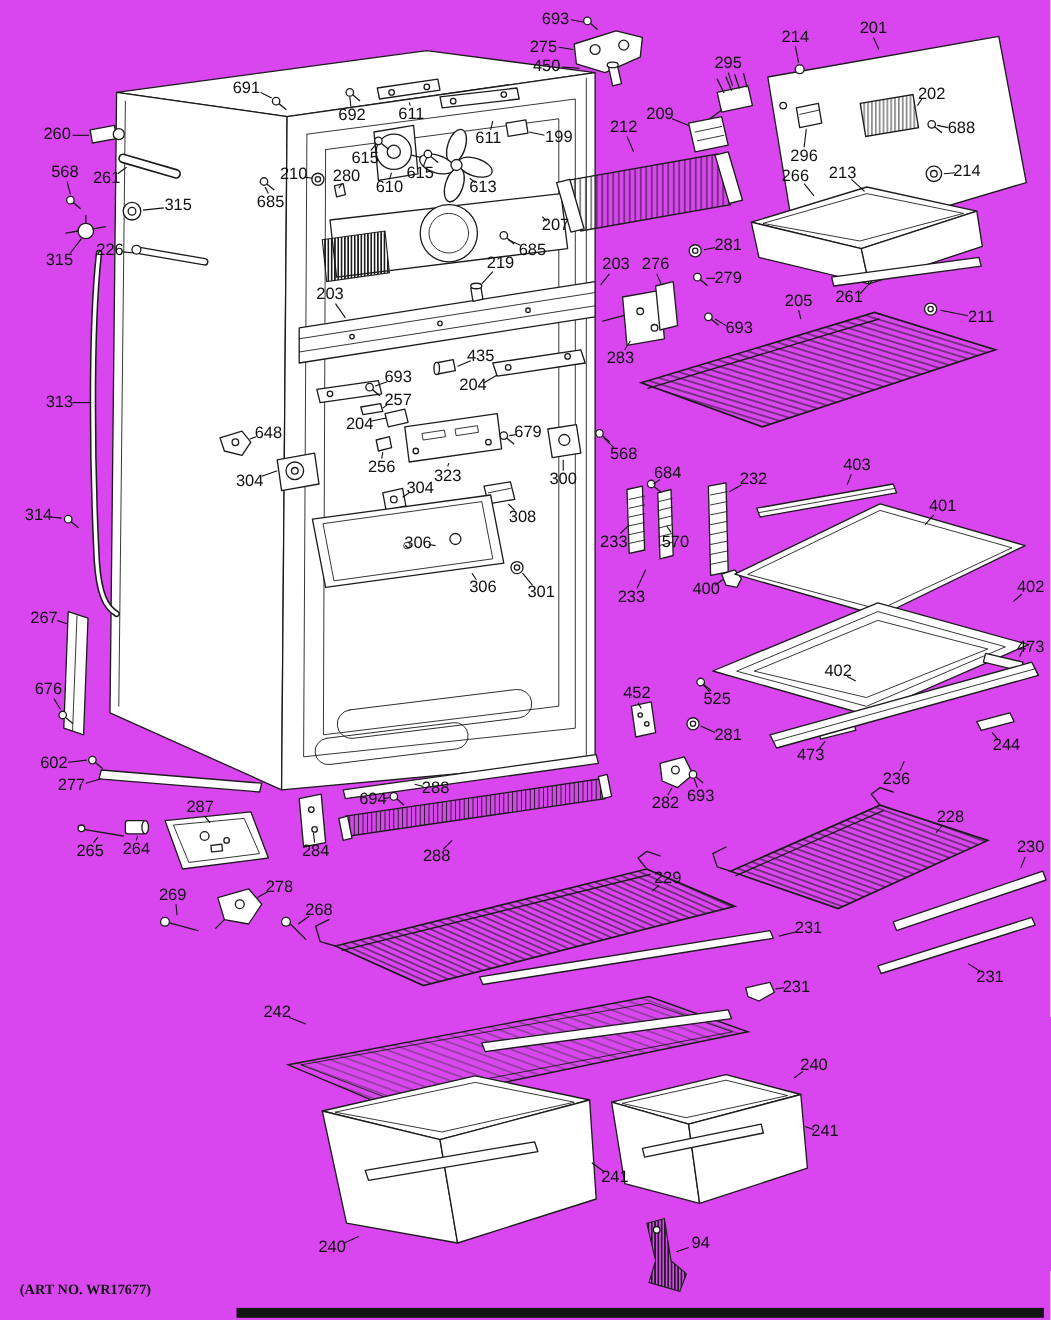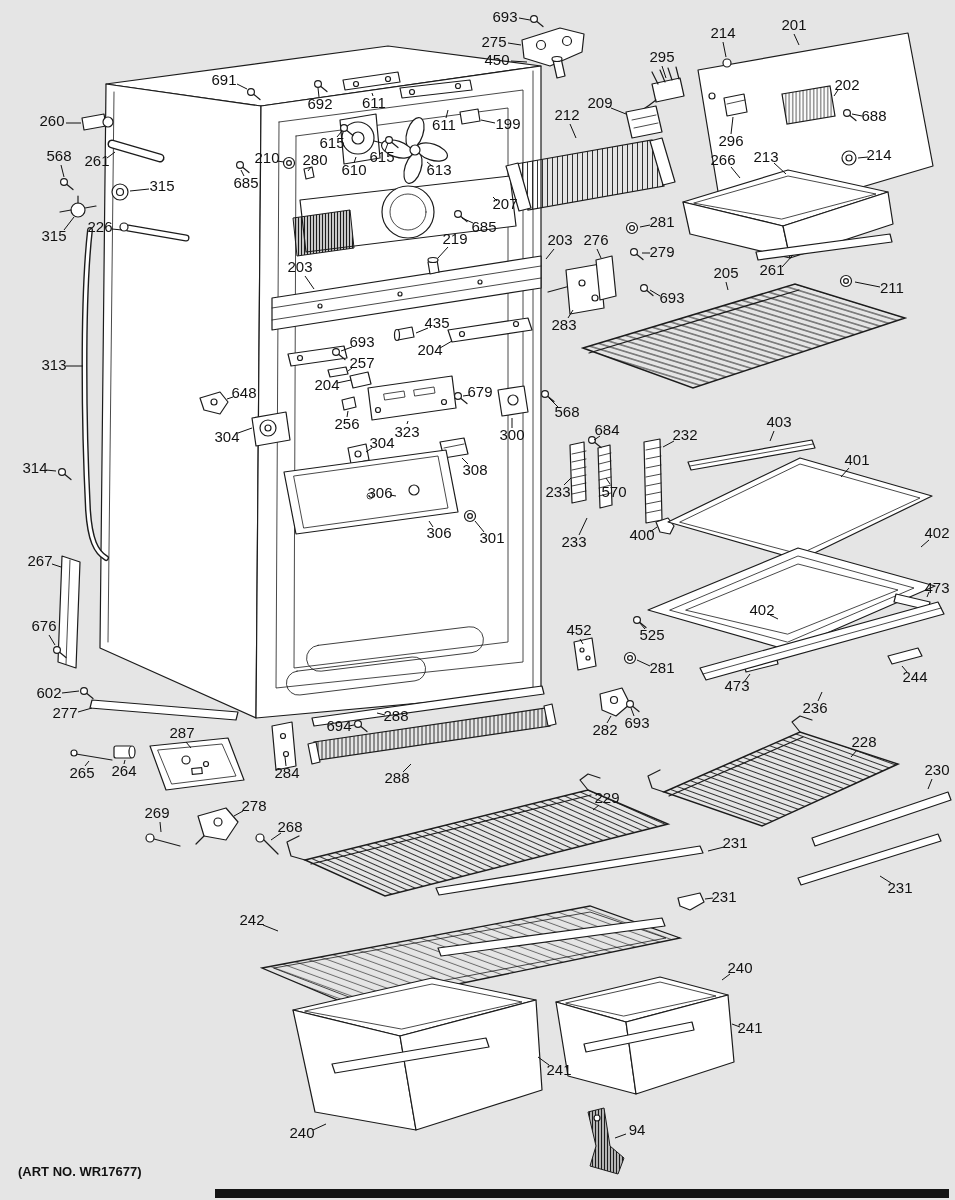--- a/index.html
+++ b/index.html
@@ -1,26 +1,26 @@
 <!DOCTYPE html>
 <html><head>
 <meta charset="utf-8">
 <style>
   html,body{margin:0;padding:0;background:#ffffff;}
-  .page{position:relative;width:955px;height:1200px;background:#e5e5e5;overflow:hidden;
+  .page{position:relative;width:955px;height:1200px;background:#d946ef;overflow:hidden;
         font-family:"Liberation Sans",sans-serif;}
   svg{position:absolute;left:0;top:0;}
   .fw{fill:#ffffff;stroke:#1c1c1c;stroke-width:1.2;stroke-linejoin:round;}
   .ln{fill:none;stroke:#1c1c1c;stroke-width:1.2;stroke-linejoin:round;stroke-linecap:round;}
   .thin{stroke-width:.8;}
   .plabel{font-size:15px;fill:#111;text-anchor:middle;dominant-baseline:middle;
           font-family:"Liberation Sans",sans-serif;}
   .leader{stroke:#111;stroke-width:1;}
   .artno{position:absolute;left:18px;top:1164px;font-weight:bold;font-size:13px;color:#111;
-         font-family:Liberation Sans, sans-serif;}
+         font-family:Liberation Serif, serif;}
 </style>
 </head>
 <body>
 
 <div class="page">
 <svg id="diagram-svg" viewBox="0 0 955 1200" width="955" height="1200" xmlns="http://www.w3.org/2000/svg">
   <defs>
     <pattern id="hv" width="5" height="6" patternUnits="userSpaceOnUse">
       <line x1="2.5" y1="0" x2="2.5" y2="6" stroke="#1c1c1c" stroke-width=".9"></line>
     </pattern>

